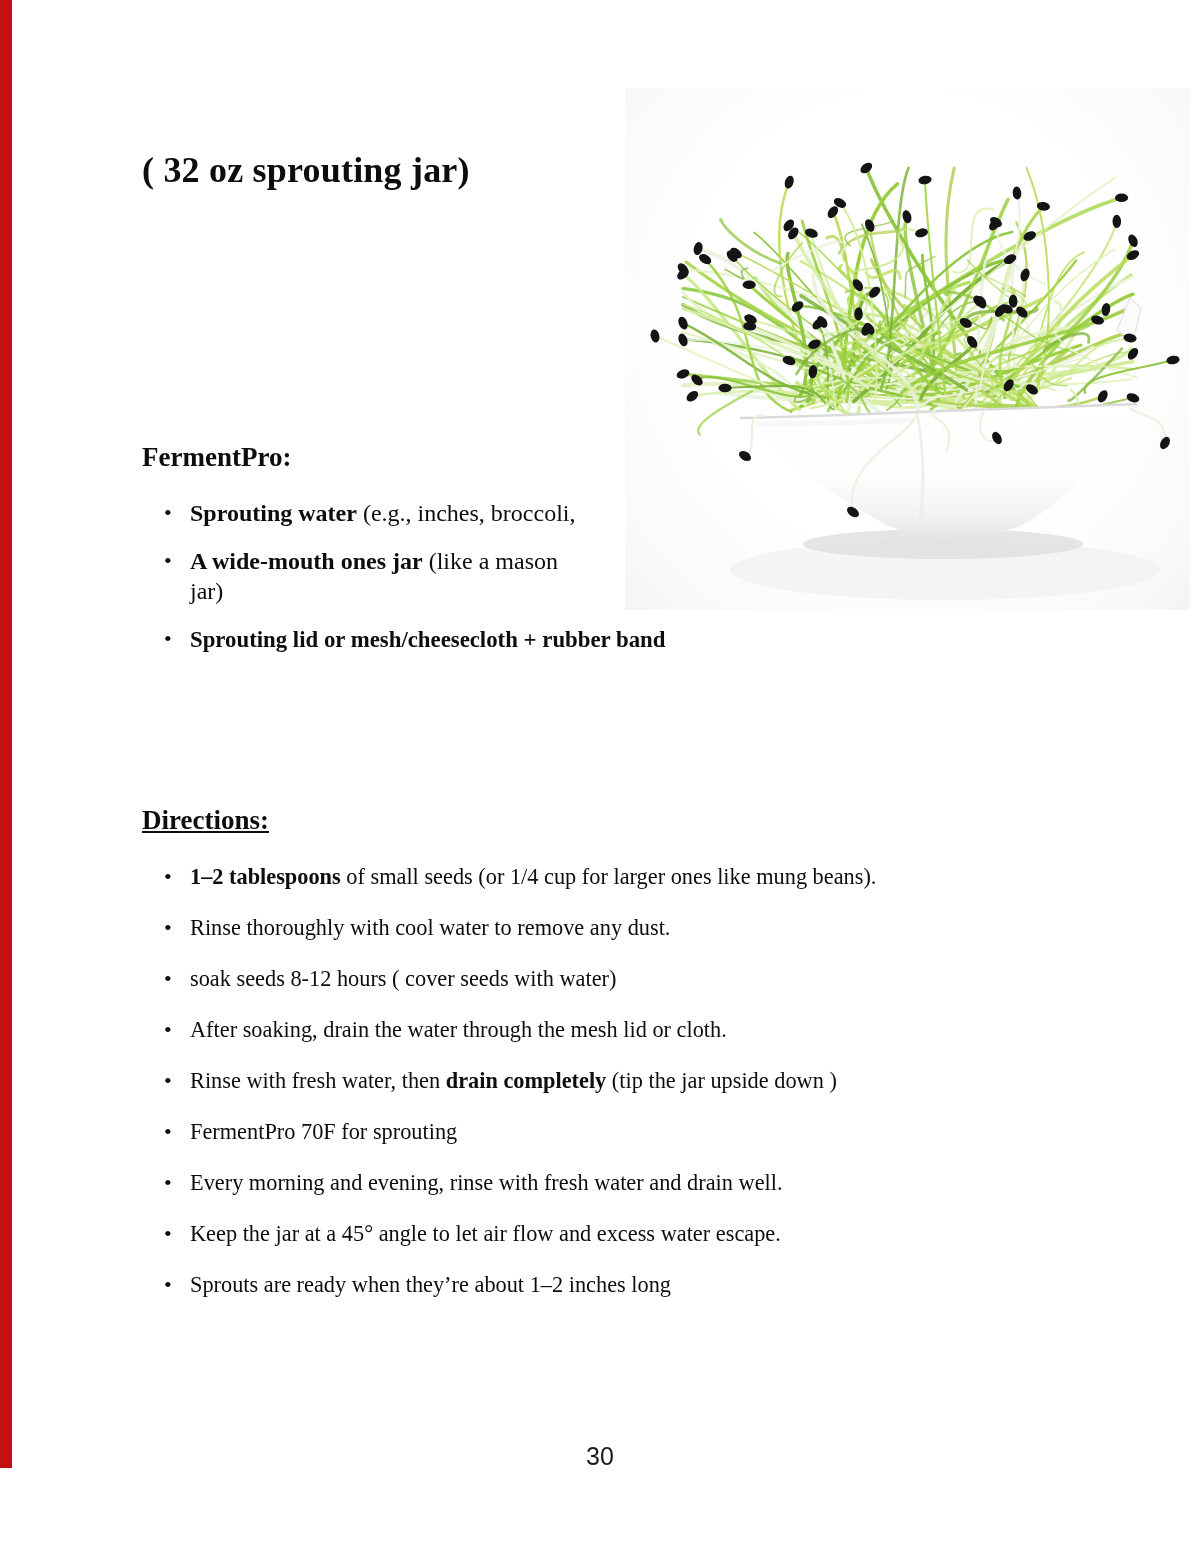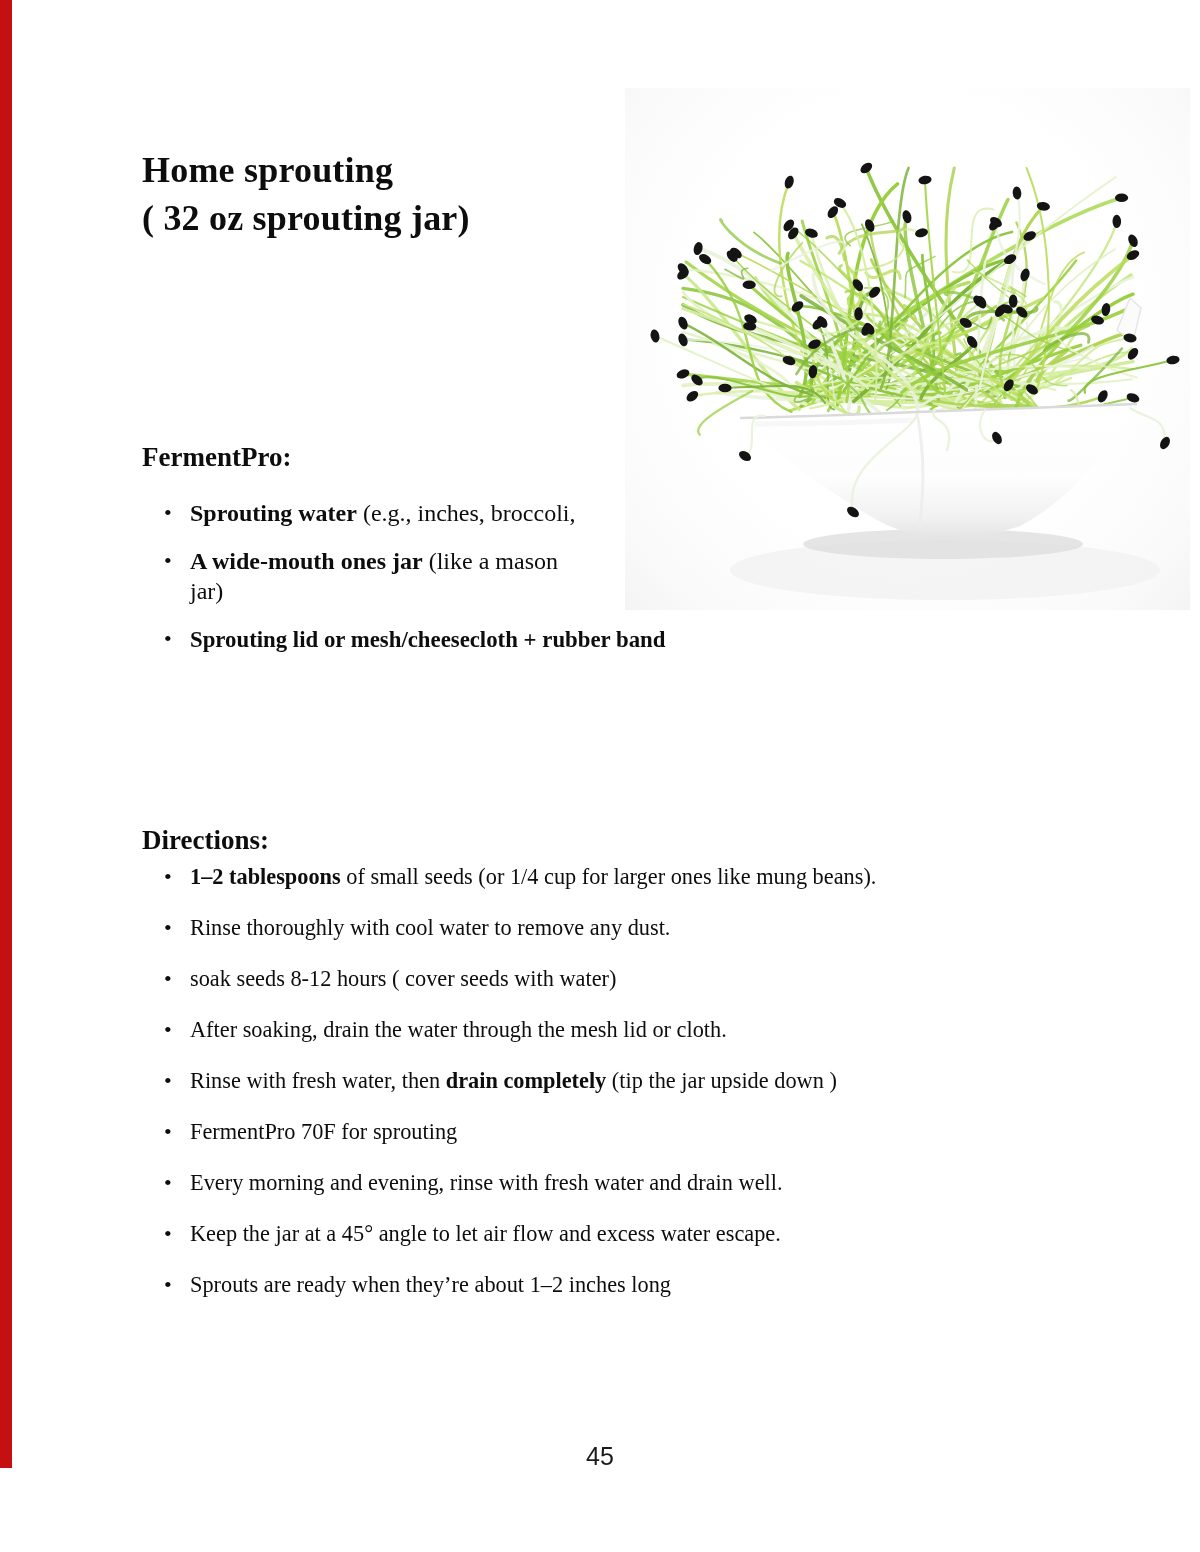--- a/index.html
+++ b/index.html
@@ -19,21 +19,21 @@
   .photo{
     position:absolute;left:625px;top:88px;width:565px;height:522px;
     background:radial-gradient(ellipse at 50% 45%, #ffffff 55%, #fafafa 85%, #f4f4f4 100%);
   }
   .photo svg{display:block;width:565px;height:522px;}
   .section-heading{
     position:absolute;left:142px;
     font-size:27px;font-weight:bold;line-height:32px;white-space:nowrap;
   }
   #ingredients-heading{top:441px;}
-  #directions-heading{top:824px;}
+  #directions-heading{top:804px;text-decoration:underline;}
   ul.blist{
     list-style:none;margin:0;padding:0;position:absolute;left:142px;
   }
   #ingredients-list{top:498px;width:560px;}
   #directions-list{top:862px;width:980px;}
   ul.blist li{display:flex;align-items:flex-start;}
   #ingredients-list li{font-size:24px;line-height:30px;margin-bottom:18px;}
   #directions-list li{font-size:24px;line-height:29px;margin-bottom:22px;white-space:nowrap;}
   .bullet-dot{
     flex:0 0 48px;width:48px;box-sizing:border-box;padding-left:22px;
@@ -52,21 +52,20 @@
     position:absolute;left:0;top:1442px;width:1200px;text-align:center;
     font-family:"Liberation Sans","DejaVu Sans",sans-serif;font-size:25px;color:#1a1a1a;
   }
 </style>
 </head>
 <body>
 
 <div class="accent-bar"></div>
 
 <div class="title">
-  <div>Home sprouting</div>
   <div>( 32 oz sprouting jar)</div>
 </div>
 
 <div class="photo">
   <svg viewBox="0 0 565 522" xmlns="http://www.w3.org/2000/svg">
       <ellipse cx="320" cy="482" rx="215" ry="30" fill="#efefef" opacity="0.65"></ellipse>
       <ellipse cx="318" cy="456" rx="140" ry="15" fill="#dedede" opacity="0.8"></ellipse>
       <path d="M165.01369614620398,322.6229355100649 C244.73596982254372,298.885347789057 322.2861286878346,251.81518078154764 371.23714553420325,218.24552487715854" fill="none" stroke="#b9dc57" stroke-width="2.7719714694525917" stroke-linecap="round" opacity="0.9504106036156466"></path>
       <path d="M225.50119342305754,306.2269433593503 C218.50145364974145,256.3505664387282 159.87221523645243,242.10404294364704 130.4399639898604,189.6974056773452" fill="none" stroke="#c6e882" stroke-width="3.1046010216253817" stroke-linecap="round" opacity="0.9844803642409297"></path>
       <path d="M325.9385588257287,312.3229820827595 C221.23711462483604,285.9924566081319 133.37446591261516,255.4389115699566 58,251.5201719439595" fill="none" stroke="#7db33a" stroke-width="2.3378498111562105" stroke-linecap="round" opacity="0.8664503191907194"></path>
@@ -392,13 +391,13 @@
   <li>
     <span class="bullet-dot">•</span>
     <span class="li-text"><span>Keep the jar at a 45° angle to let air flow and excess water escape.</span></span>
   </li>
   <li>
     <span class="bullet-dot">•</span>
     <span class="li-text"><span>Sprouts are ready when they’re about 1–2 inches long</span></span>
   </li>
 </ul>
 
-<div class="page-number">45</div>
+<div class="page-number">30</div>
 
 </body></html>

